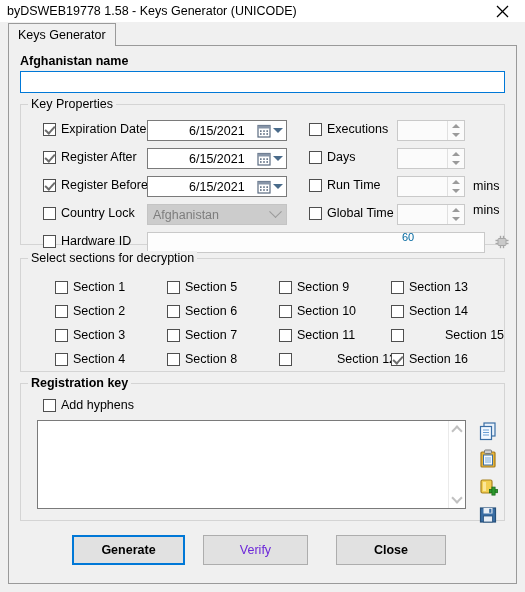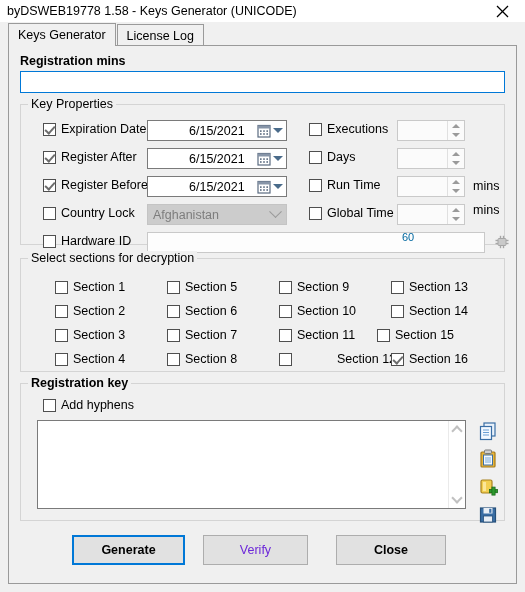--- a/index.html
+++ b/index.html
@@ -241,29 +241,26 @@
       <line x1="1" y1="1" x2="12" y2="12" stroke="#000" stroke-width="1.2"></line>
       <line x1="12" y1="1" x2="1" y2="12" stroke="#000" stroke-width="1.2"></line>
     </svg>
   </div>
 </div>
 
 <div class="tabstrip">
   <div class="tab active">
     <span>Keys Generator</span>
   </div>
-  <div class="tab inactive">
-    <span>License Log</span>
-  </div>
 </div>
 
 <div class="tabpage">
   <div class="content">
 
-    <div class="regname-label lbl-bold">Registration mins</div>
+    <div class="regname-label lbl-bold">Afghanistan name</div>
     <input class="regname-input" type="text" autofocus="" placeholder="" style="">
 
     <div class="group" id="key-properties">
       <div class="group-title">Key Properties</div>
 
       <div class="cb" style="position:absolute;left:22px;top:17px;">
         <span class="box checked"></span>
         <span class="cb-label">Expiration Date</span>
       </div>
       <div class="datepicker" style="left:126px;top:15px;">
@@ -481,21 +478,21 @@
         </div>
 
       <div class="cb sect" style="left:370px;top:21px;">
           <span class="box"></span>
           <span class="cb-label">Section 13</span>
         </div>
       <div class="cb sect" style="left:370px;top:45px;">
           <span class="box"></span>
           <span class="cb-label">Section 14</span>
         </div>
-      <div class="cb sect" style="left:356px;top:69px;">
+      <div class="cb sect" style="left:370px;top:69px;gap:36px;">
           <span class="box"></span>
           <span class="cb-label">Section 15</span>
         </div>
       <div class="cb sect" style="left:370px;top:93px;">
           <span class="box checked"></span>
           <span class="cb-label">Section 16</span>
         </div>
     </div>
 
     <div class="group" id="regkey-group">

